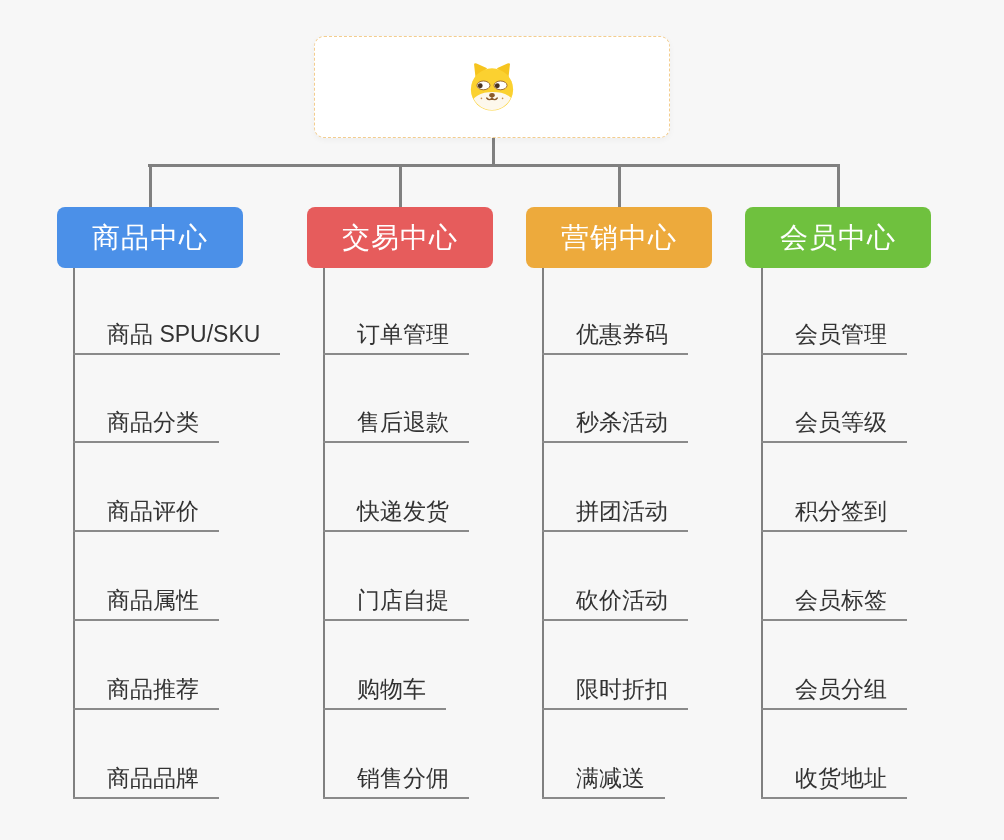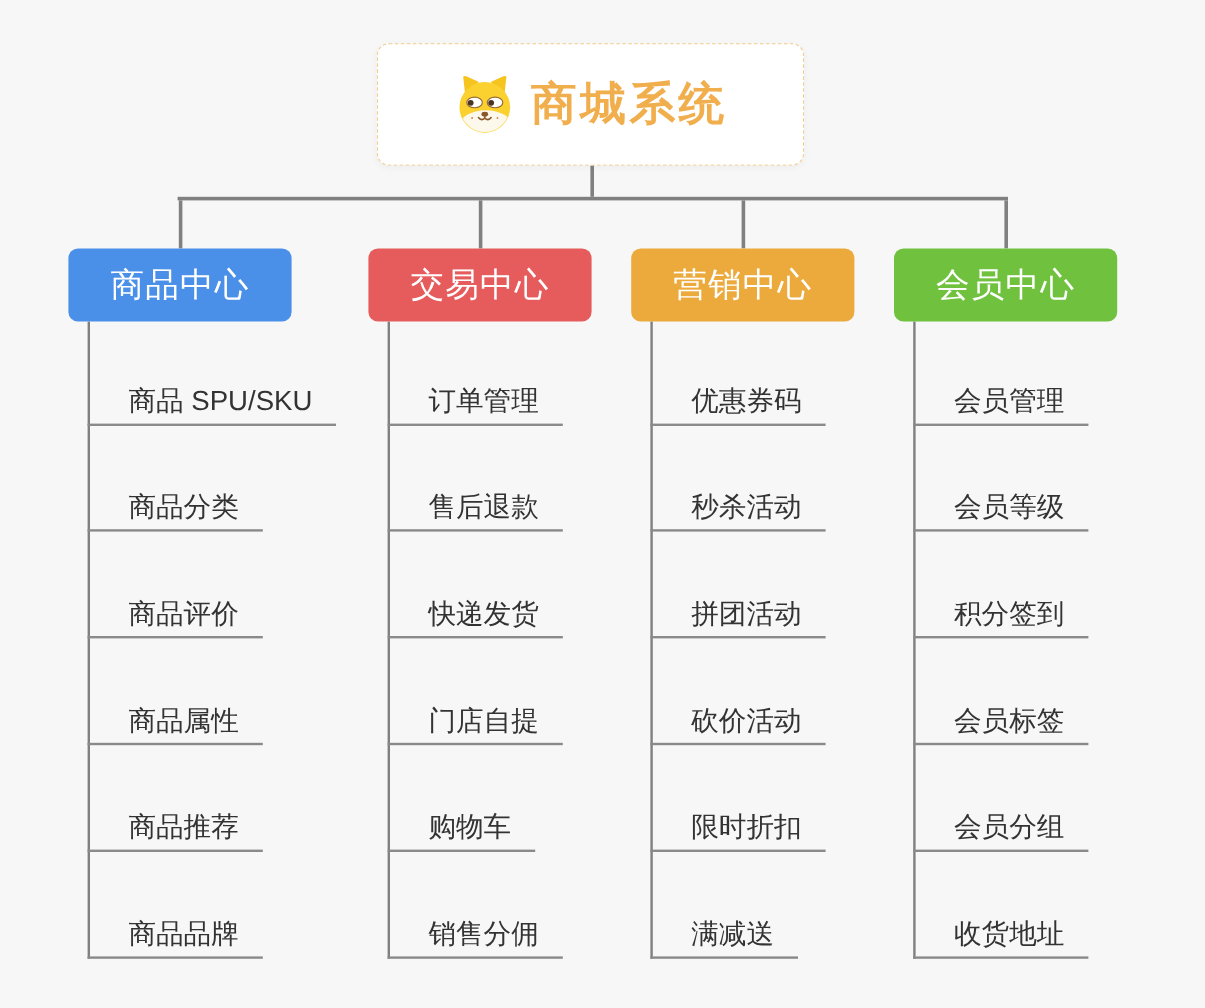--- a/index.html
+++ b/index.html
@@ -84,21 +84,20 @@
       <circle cx="17.5" cy="29.4" r="3" fill="#4a3320"></circle>
       <circle cx="38.5" cy="29.4" r="3" fill="#4a3320"></circle>
 
       <ellipse cx="32" cy="41" rx="3.4" ry="2.5" fill="#8a5a2b"></ellipse>
 
       <path d="M32 41 v3 M25.5 44.5 q3.2 4 6.5 0.4 q3.3 3.6 6.5 -0.4" fill="none" stroke="#8a5a2b" stroke-width="1.7" stroke-linecap="round"></path>
 
       <circle cx="19" cy="45" r="1" fill="#c98d4e"></circle>
       <circle cx="45" cy="45" r="1" fill="#c98d4e"></circle>
     </svg>
-    <span class="root-title">商城系统</span>
   </div>
 
   <div id="branches">
       <div class="line drop" style="left: 148.5px;"></div>
       <div class="branch-node" style="left: 57px; background: rgb(75, 144, 232);">
         <div class="" style="display: contents;">商品中心</div>
       </div>
       <div class="trunk line" style="left: 73px;"></div>
       <div class="child-node" style="left: 73px; top: 311px;">
         <div class="" style="display: contents;">商品 SPU/SKU</div>

